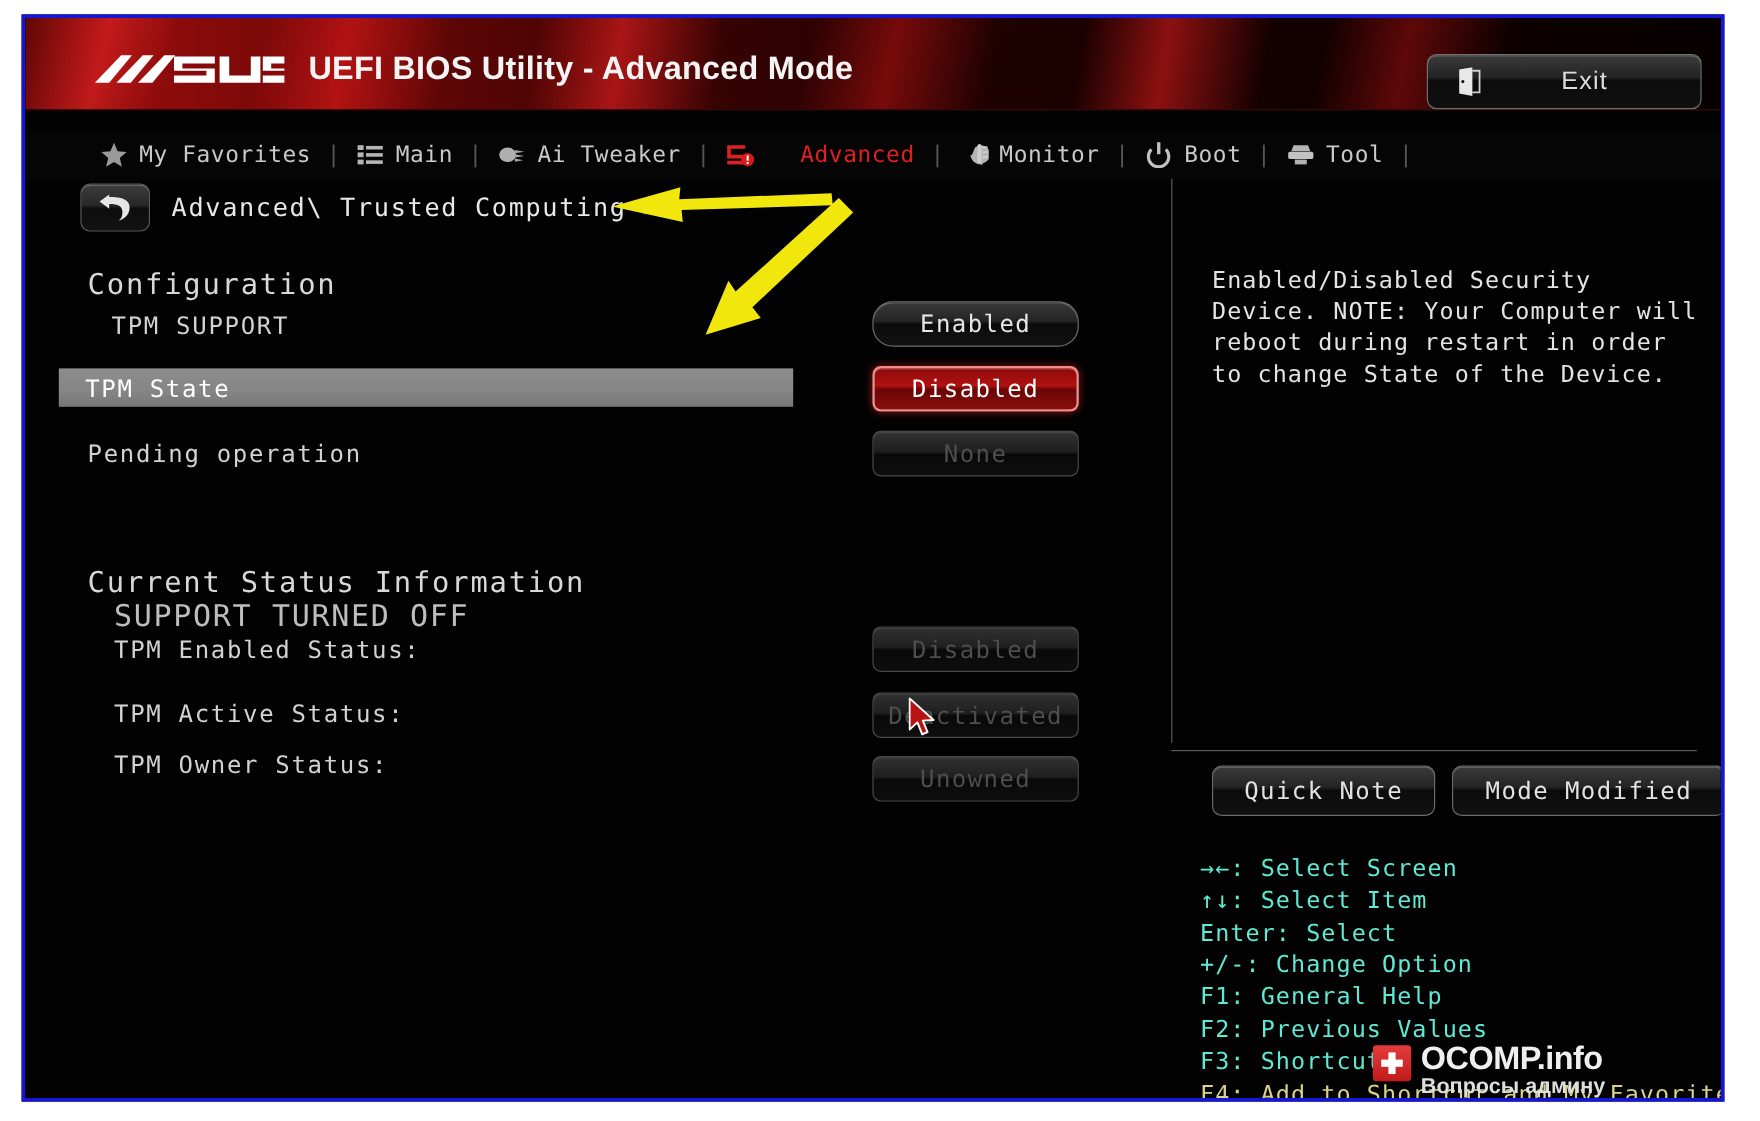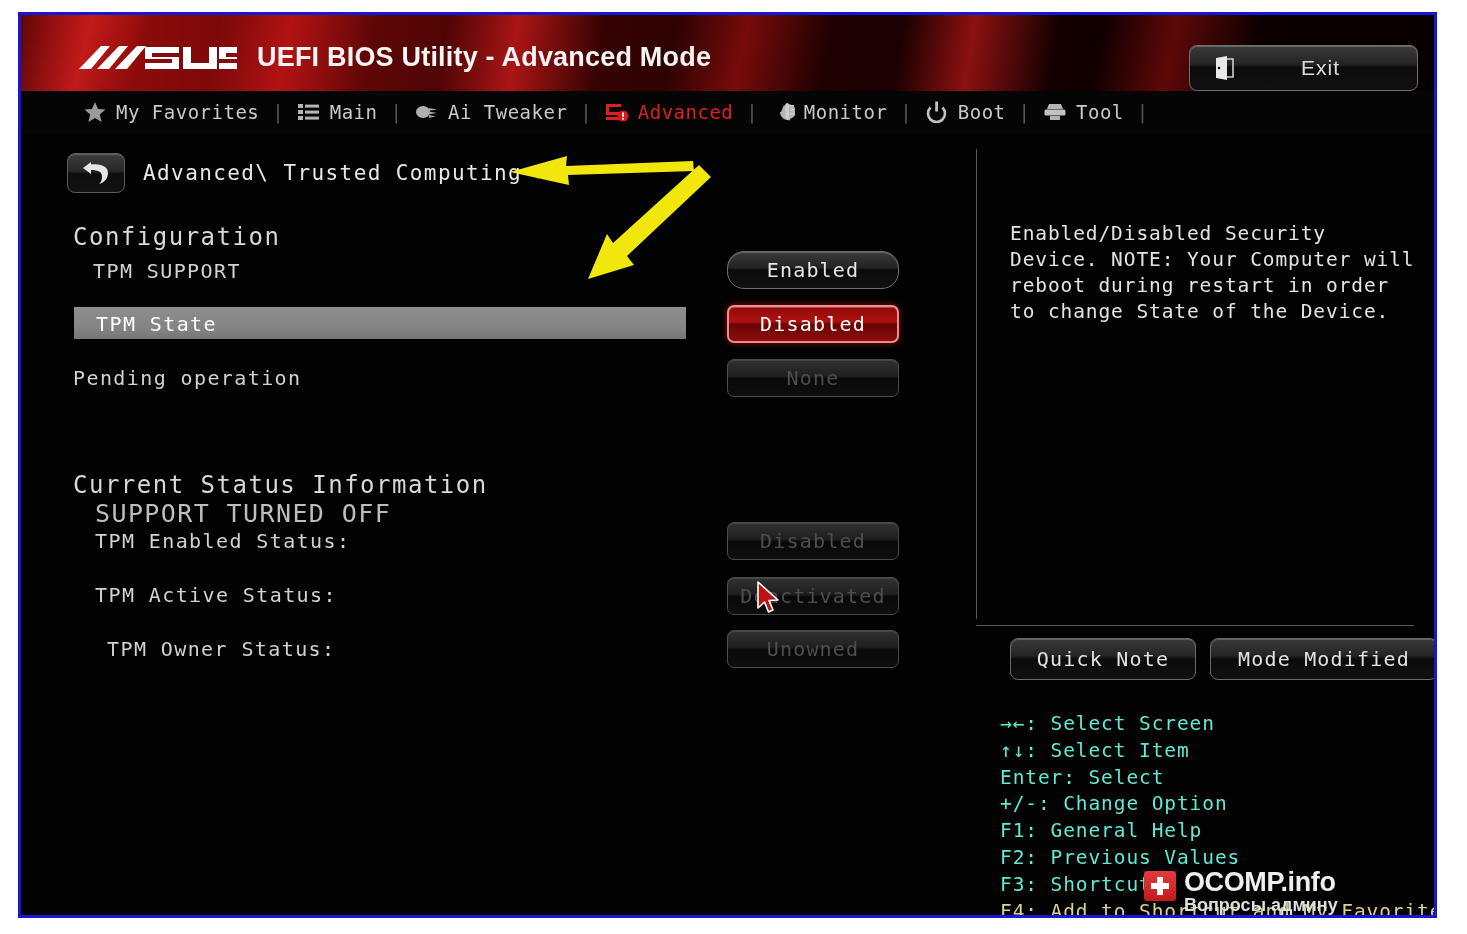--- a/index.html
+++ b/index.html
@@ -103,39 +103,39 @@
     font-size: 21px;
     color: #dcdcdc;
     letter-spacing: 1px;
     margin-left: 34px;
   }
 
   
   .navbar {
     position: absolute;
     left: 0;
-    top: 76px;
+    top: 93px;
     width: 1413px;
     height: 42px;
     background: #050505;
     display: flex;
     align-items: center;
     padding-left: 62px;
     box-sizing: border-box;
   }
   .navitem {
     display: flex;
     align-items: center;
     height: 42px;
     white-space: nowrap;
     color: #c9c9c9;
     font-size: 19px;
     letter-spacing: 0.5px;
   }
-  .navitem.active { color: #e02020; }
+  .navitem.active { color: #e02020; gap: 29px; }
   .nav-ico {
     width: 24px;
     height: 22px;
     margin-right: 9px;
     display: inline-block;
     position: relative;
     flex: none;
   }
   .navsep {
     color: #555;
@@ -184,21 +184,21 @@
   .row-label {
     position: absolute;
     font-size: 20px;
     color: #d2d2d2;
     letter-spacing: 1.4px;
     white-space: nowrap;
   }
   .row-label.dim { color: #bdbdbd; }
   .hl-row {
     position: absolute;
-    left: 53px;
+    left: 28px;
     width: 612px;
     height: 32px;
     background: linear-gradient(to bottom, #8d8d8d 0%, #858585 60%, #777777 100%);
   }
   .hl-row .hl-text {
     position: absolute;
     left: 22px;
     top: 5px;
     font-size: 20px;
     color: #ffffff;
@@ -522,21 +522,21 @@
 
         <div class="section-head" style="left:52px; top:260px;">Current Status Information</div>
         <div class="row-label dim" style="left:74px; top:288px; font-size:25px;">SUPPORT TURNED OFF</div>
 
         <div class="row-label" style="left:74px; top:318px;">TPM Enabled Status:</div>
         <div class="valbtn disabled" style="left:706px; top:311px;">Disabled</div>
 
         <div class="row-label" style="left:74px; top:372px;">TPM Active Status:</div>
         <div class="valbtn disabled" style="left:706px; top:366px;">Deactivated</div>
 
-        <div class="row-label" style="left:74px; top:426px;margin-left:12px;">TPM Owner Status:</div>
+        <div class="row-label" style="left:74px; top:414px;">TPM Owner Status:</div>
         <div class="valbtn disabled" style="left:706px; top:419px;">Unowned</div>
       </div>
 
       <div class="rightpane">
         <div class="vdivider"></div>
 
         <div class="helptext">Enabled/Disabled Security Device. NOTE: Your Computer will reboot during restart in order to change State of the Device.</div>
 
         <div class="hdivider"></div>
 

